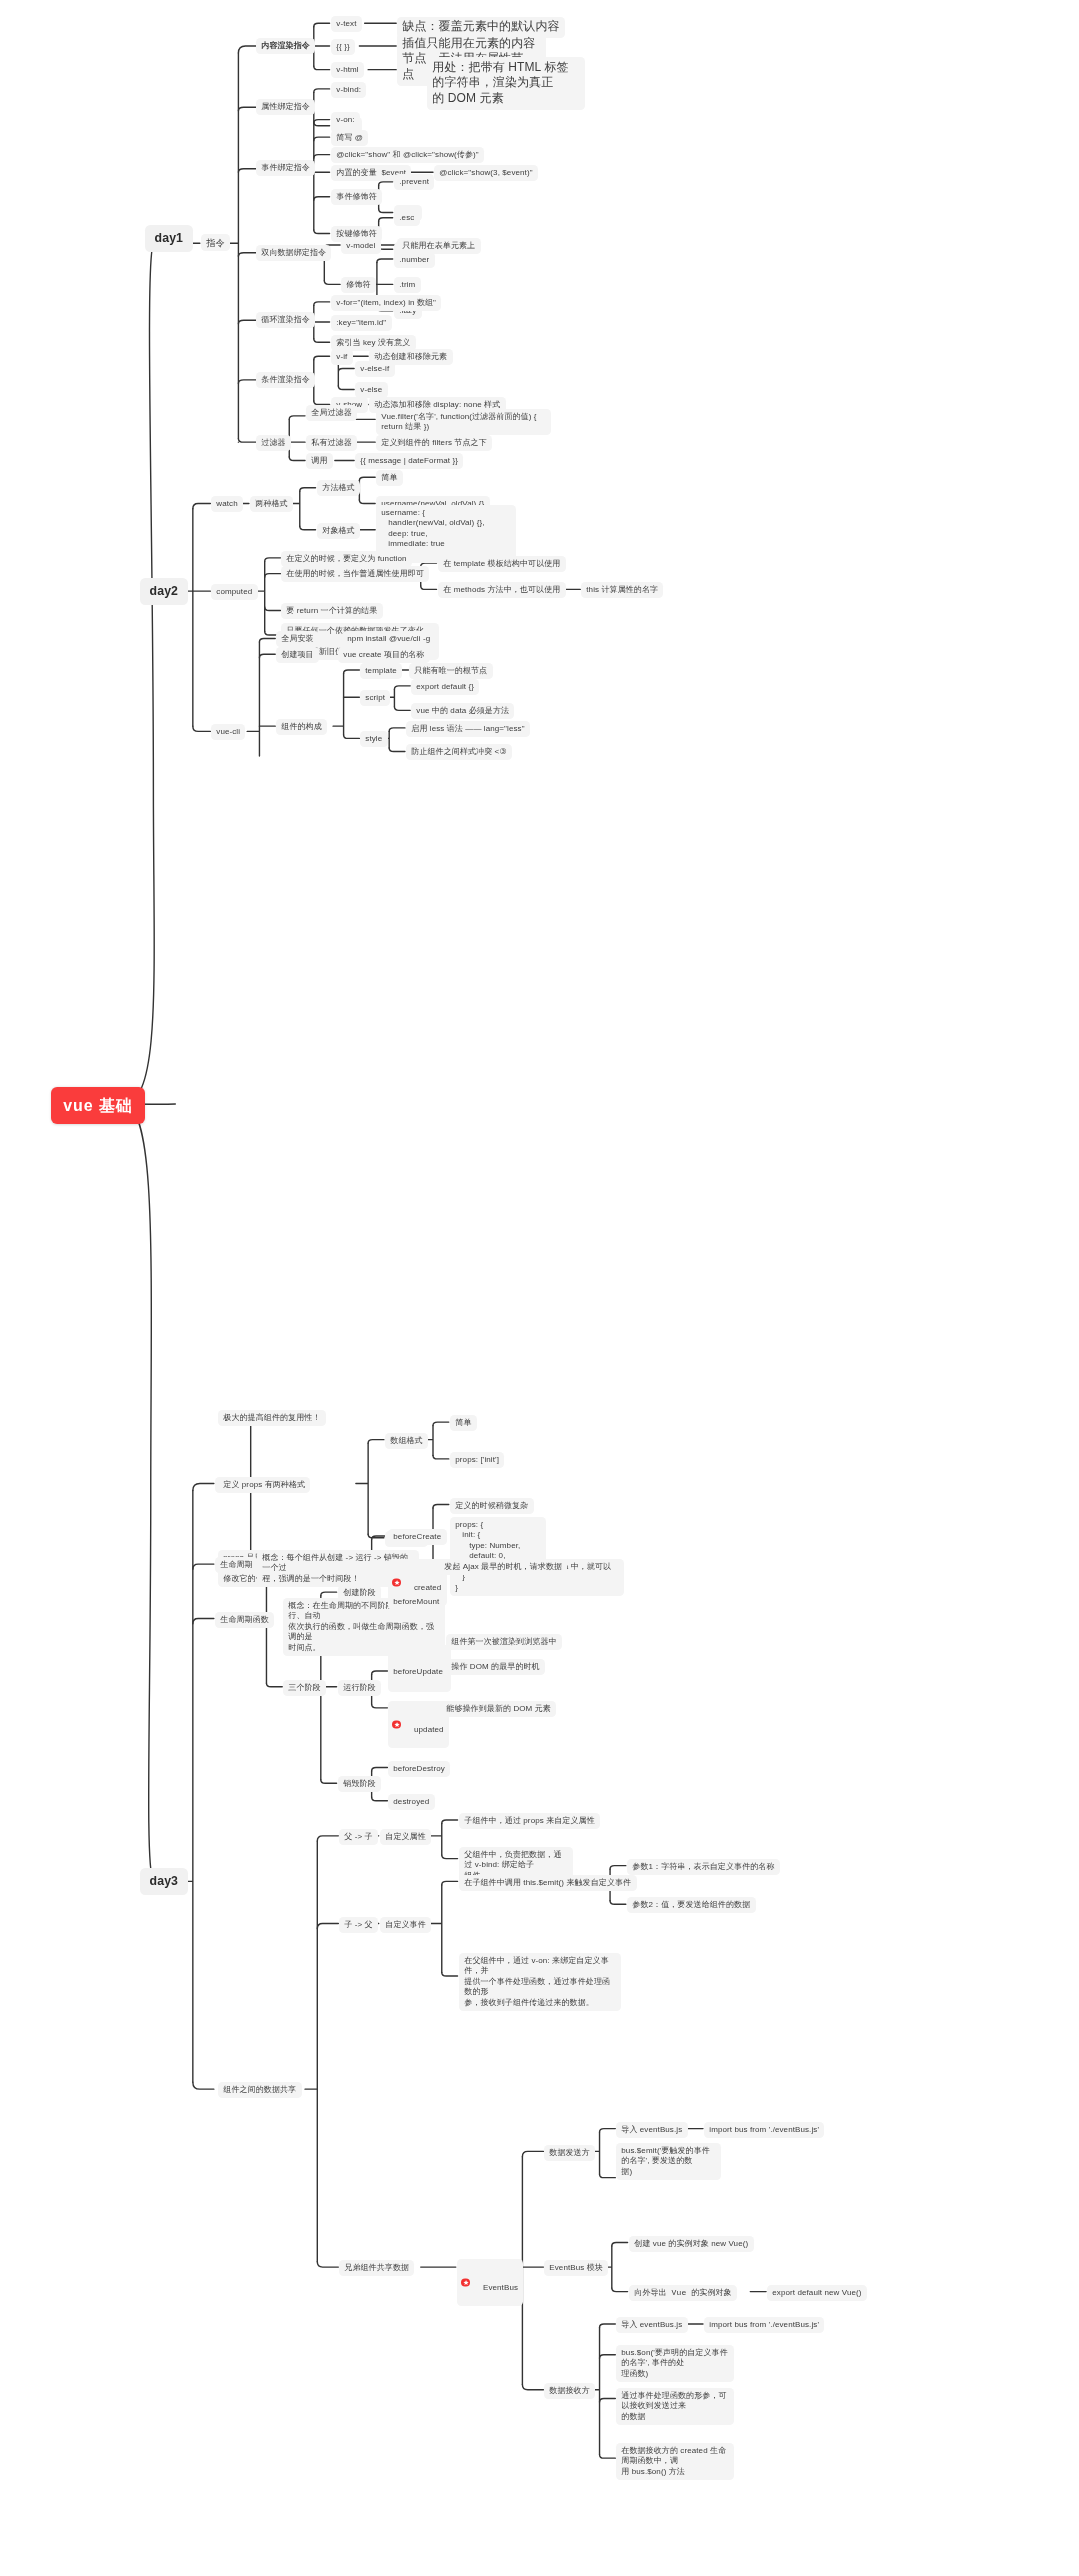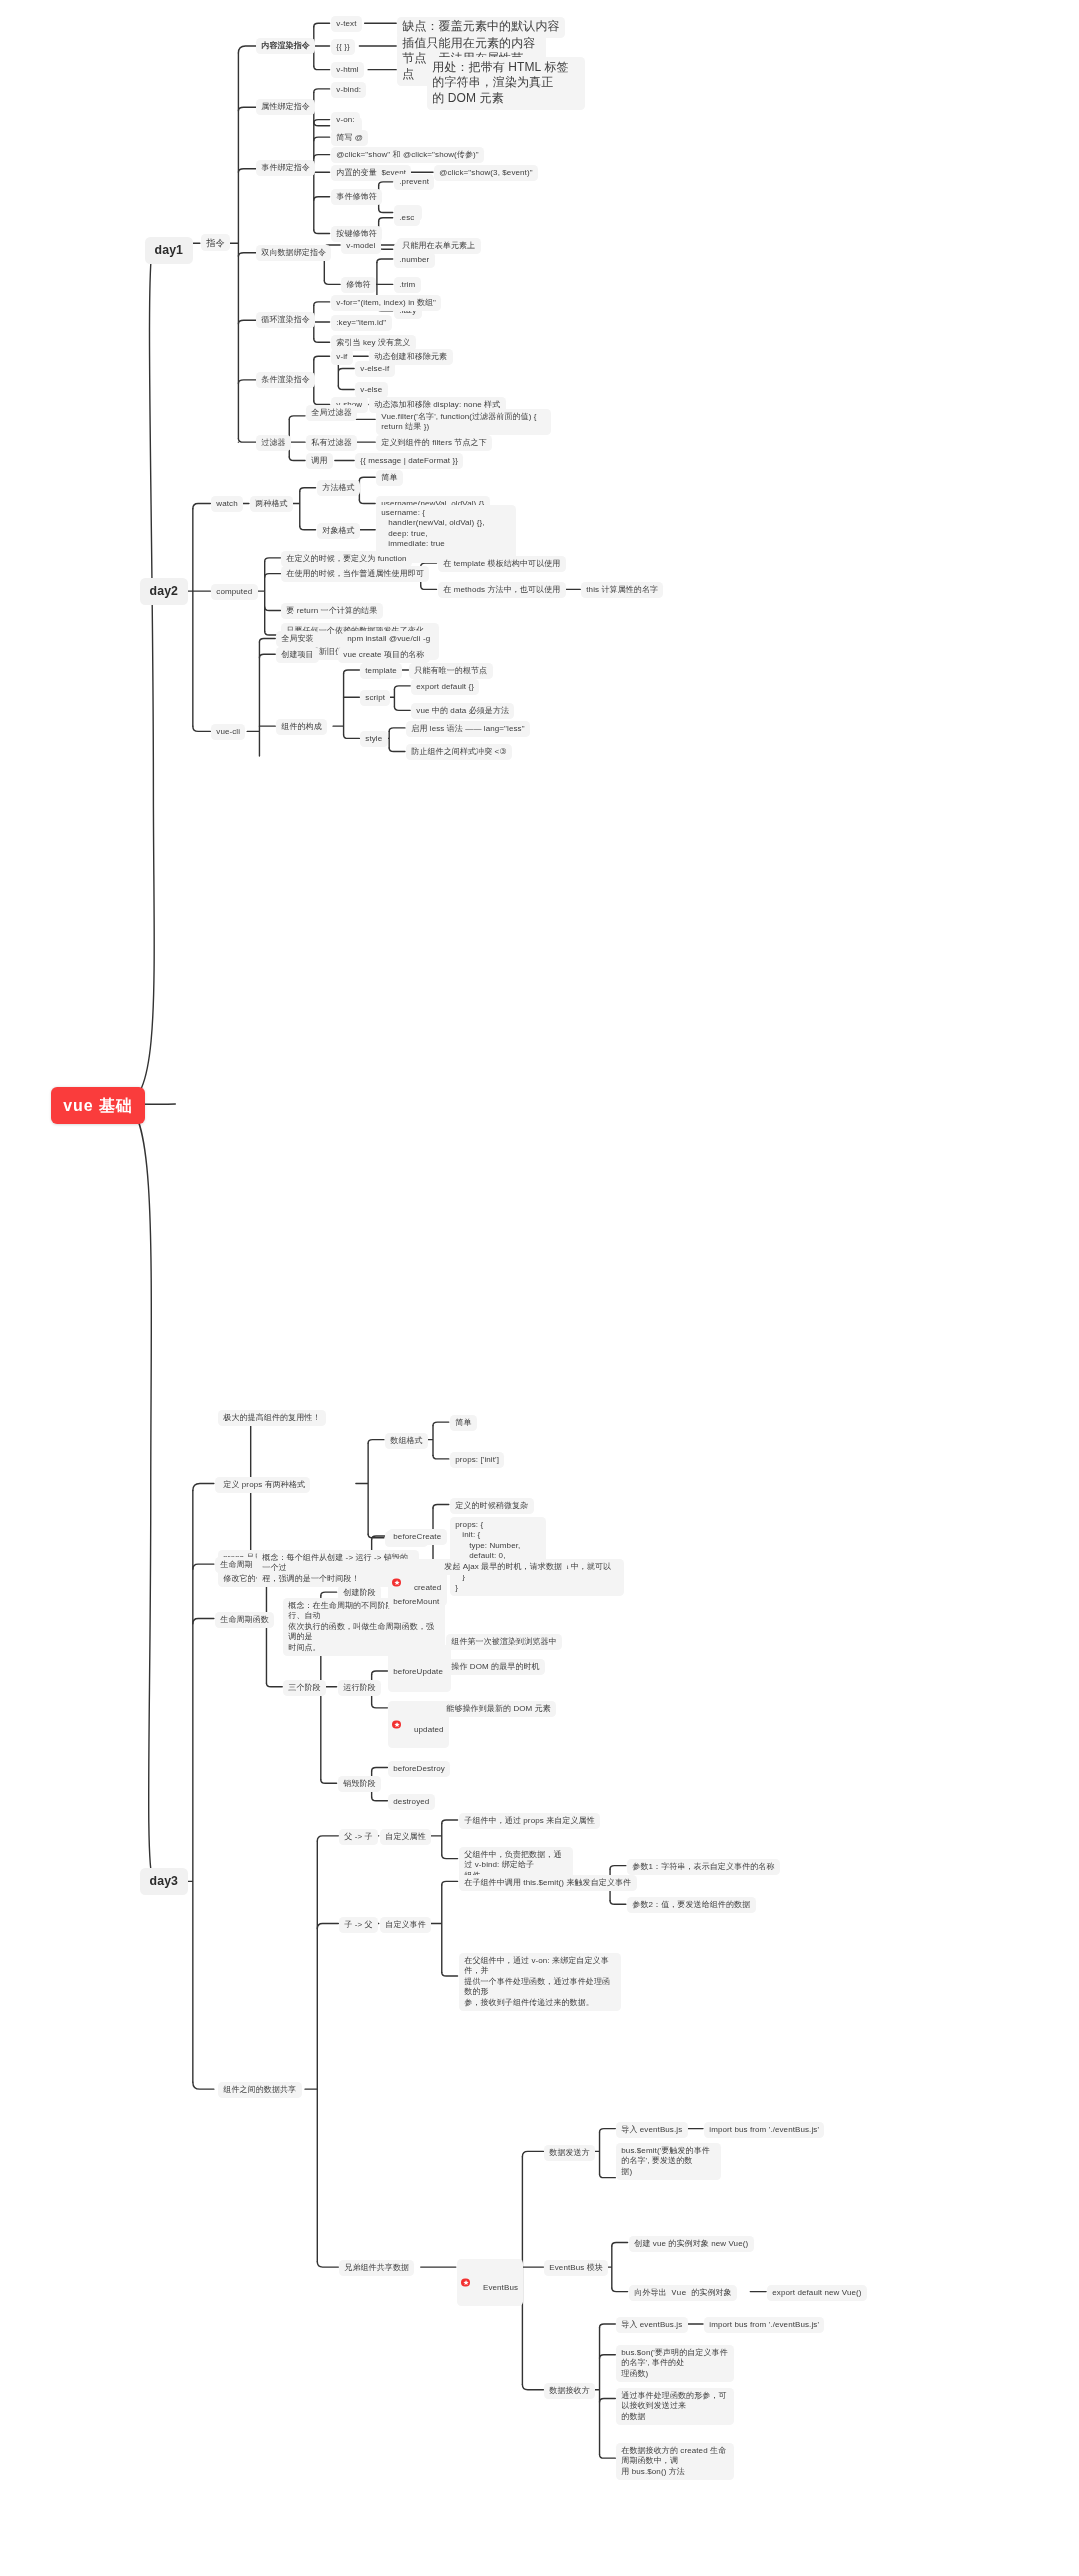--- a/index.html
+++ b/index.html
@@ -277,21 +277,21 @@
       <path d="M684 2655 q 0 -4 5 -4 L 702 2651"></path>
       <path d="M684 2690 q 0 -4 5 -4 L 702 2686"></path>
       <path d="M684 2740 q 0 -4 5 -4 L 702 2736"></path>
       <path d="M684 2800 q 0 4 5 4 L 702 2804"></path>
       <path d="M784 2651 L 802 2651"></path>
     </g>
   </svg>
 
   <div class="node lvl-root" style="left:51px; top:1087px;">vue 基础</div>
 
-  <div class="node lvl-1" style="left:145px; top:237px;">day1</div>
+  <div class="node lvl-1" style="left:145px; top:225px;">day1</div>
   <div class="node lvl-1" style="left:140px; top:578px;">day2</div>
   <div class="node lvl-1" style="left:140px; top:1868px;">day3</div>
 
   <div class="node lvl-2" style="left:201px; top:234px;">指令</div>
 
   <div class="node lvl-3" style="left:256px; top:38px;font-weight:bold;">内容渲染指令</div>
   <div class="node lvl-3" style="left:331px; top:16px;">v-text</div>
   <div class="node lvl-3" style="left:331px; top:39px;">{{ }}</div>
   <div class="node lvl-3" style="left:331px; top:62px;">v-html</div>
   <div class="node lvl-4" style="left:397px; top:16.7px;">缺点：覆盖元素中的默认内容</div>

